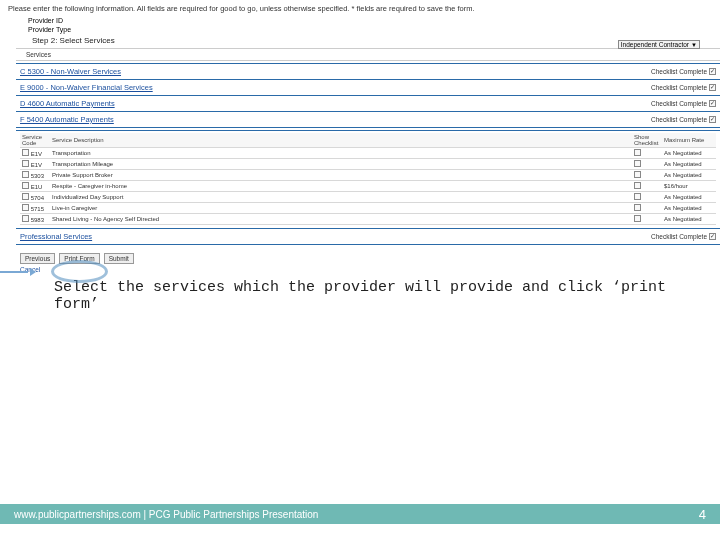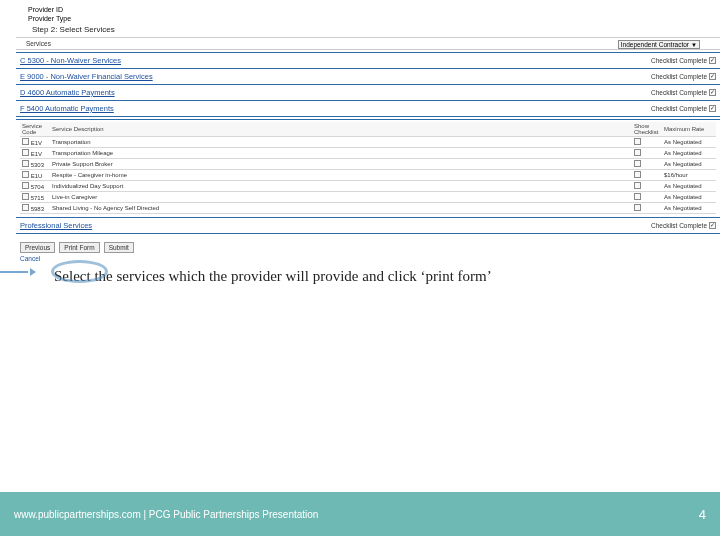--- a/index.html
+++ b/index.html
@@ -155,31 +155,31 @@
   .arrow-indicator .head {
     position: absolute;
     top: 0;
     right: 0;
     width: 0; height: 0;
     border-left: 6px solid #7aa8d4;
     border-top: 4px solid transparent;
     border-bottom: 4px solid transparent;
   }
   .caption {
-    font-family: Liberation Serif, serif;
+    font-family: Liberation Mono, monospace;
     font-size: 15px;
     color: #222;
     margin: 6px 0 0 54px;
   }
   .footer-bar {
     position: absolute;
-    bottom: 4px;
+    bottom: 16px;
     left: 0;
     width: 720px;
-    height: 44px;
+    height: 20px;
     background: #6fb9b4;
     display: flex;
     align-items: center;
     justify-content: space-between;
     padding: 0 14px;
   }
   .footer-text {
     font-family: Arial, sans-serif;
     font-size: 10px;
     color: #fff;
@@ -202,20 +202,21 @@
   .small-link {
     font-size: 6.5px;
     color: #1b4f9e;
     margin: 1px 0 0 12px;
   }
 </style>
 </head>
 <body>
 
 <div class="page">
+  <div class="instructions">Please enter the following information. All fields are required for good to go, unless otherwise specified. * fields are required to save the form.</div>
 
   <div class="field-row">
     <span class="field-label">Provider ID</span>
   </div>
   <div class="field-row">
     <span class="field-label">Provider Type</span>
   </div>
 
   <div class="select-box">
     <span>Independent Contractor</span>

